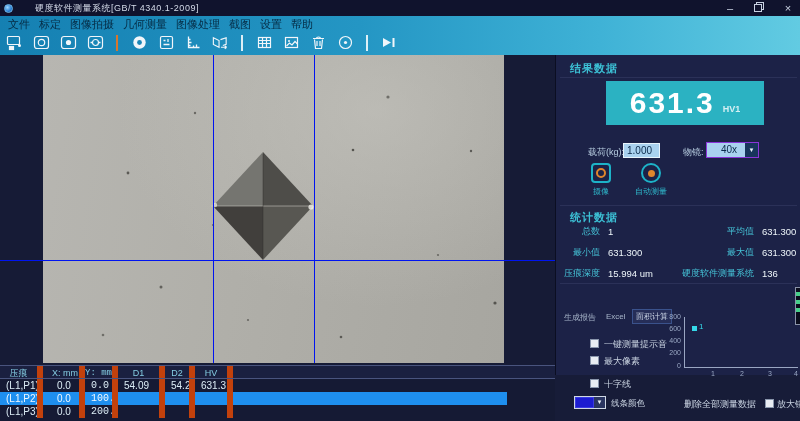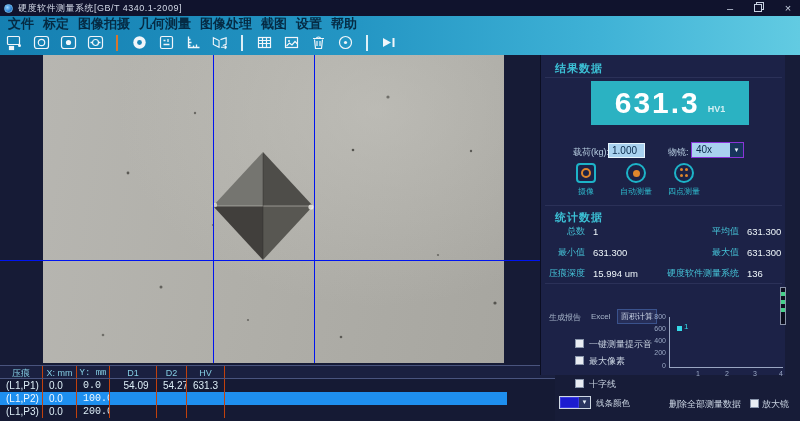--- a/index.html
+++ b/index.html
@@ -12,30 +12,30 @@
   
   .titlebar {
     position:absolute; left:0; top:0; width:800px; height:16px;
     background:#10132d; display:flex; align-items:center; padding-left:4px;
   }
   .app-icon {
     width:9px; height:9px; border-radius:50%;
     background:radial-gradient(circle at 35% 35%, #9fd8ff, #2a7fd4 60%, #0c3f86);
     border:1px solid #6fb7e8; margin-right:5px;
   }
-  .title-text { font-size:9px; color:#d4dae8; letter-spacing:.5px; }
+  .title-text { font-size:9px; color:#d4dae8; letter-spacing:.5px;margin-left:17px; }
   .win-controls { position:absolute; right:6px; top:0; height:16px; display:flex; align-items:center; gap:17px; }
   .win-btn { color:#c9d2e2; font-size:11px; line-height:16px; width:12px; text-align:center; cursor:default; }
   
   .band {
     position:absolute; left:0; top:16px; width:800px; height:39px;
     background:linear-gradient(90deg,#1580b2 0%, #2496c4 45%, #3fb2d6 75%, #62cbe2 100%);
   }
   .menubar { display:flex; gap:9px; padding:2px 0 0 8px; height:14px; align-items:center; }
-  .menu-item { font-size:13px; color:#052b44; font-weight:bold; }
+  .menu-item { font-size:11px; color:#052b44; font-weight:normal; }
   .toolbar { display:flex; align-items:center; height:25px; padding-left:5px; gap:9px; }
   .tb-icon { width:18px; height:18px; display:flex; align-items:center; justify-content:center; }
   .tb-sep { width:2px; height:16px; margin:0 3px; }
   .sep-orange { background:#d8762c; }
   .sep-light { background:rgba(255,255,255,.85); }
   
   .main-area { position:absolute; left:0; top:55px; width:555px; height:310px; background:#161b36; }
   .scope-img {
     position:absolute; left:43px; top:0; width:461px; height:308px;
     background:
@@ -45,46 +45,46 @@
   .vline { position:absolute; top:0; width:1px; height:308px; background:#0014f0; }
   .hline { position:absolute; left:0; top:205px; width:555px; height:1px; background:#0014f0; }
   
   .meas-table { position:absolute; left:0; top:365px; width:555px; height:56px; background:#151a34; font-size:10px; }
   .t-head {
     display:flex; height:14px; line-height:14px; color:#84cde2; font-size:9px;
     border-top:1px solid #49547e; border-bottom:1px solid #49547e; background:#1a2040;
   }
   .t-row { display:flex; height:13px; line-height:13px; color:#dcedf6; }
   .t-row.selected { background:#1e8fef; color:#f2f9ff; width:507px; }
-  .tc { border-right:1px solid #c2410c; padding-left:6px; overflow:hidden; white-space:nowrap; }
+  .tc { border-right:6px solid #c2410c; padding-left:6px; overflow:hidden; white-space:nowrap; }
   .t-head .tc { text-align:center; padding-left:0; }
-  .c1{width:43px;} .c2{width:34px;} .c3{width:33px;font-family:Liberation Mono, monospace;} .c4{width:47px;text-align:center;} .c5{width:30px;} .c6{width:38px;}
+  .c1{width:43px;} .c2{width:34px;margin-left:8px;} .c3{width:33px;font-family:Liberation Mono, monospace;} .c4{width:47px;} .c5{width:30px;} .c6{width:38px;}
   
   .panel {
-    position:absolute; left:540px; top:55px; width:245px; height:320px;
+    position:absolute; left:555px; top:55px; width:245px; height:320px;
     background:#1c2247; border-left:1px solid #0b0e22;
   }
   .sec-header { position:absolute; font-size:11px; font-weight:bold; color:#3cc0d5; letter-spacing:1px; }
   .divider { position:absolute; left:4px; width:237px; height:1px; background:#2b3158; }
   .big-box {
     position:absolute; left:50px; top:26px; width:158px; height:44px; background:#2bb2c2;
     display:flex; align-items:center; justify-content:center;
   }
   .big-val { font-size:30px; font-weight:bold; color:#fff; letter-spacing:2px; }
   .big-unit { font-size:9px; font-weight:bold; color:rgba(255,255,255,.8); margin-left:8px; margin-top:12px; }
   .fld-label { position:absolute; font-size:9px; color:#b9cfe2; }
   .load-input {
     position:absolute; left:67px; top:88px; width:37px; height:15px;
     background:#a9d2ef; border:1px solid #e8f4fc; color:#0a2a4a;
     font-size:10px; line-height:13px; padding-left:3px;
   }
   .obj-select {
     position:absolute; left:150px; top:87px; width:53px; height:16px;
     background:#a9d2ef; border:1px solid #8a35d8; color:#0a2a4a;
-    font-size:10px; line-height:14px; padding-left:4px;
+    font-size:10px; line-height:14px; padding-left:14px;
   }
   .obj-arrow {
     position:absolute; right:0; top:0; width:13px; height:14px; background:#17355c;
     color:#e8f2fa; font-size:6px; text-align:center; line-height:14px;
   }
   .mbtn { position:absolute; width:46px; text-align:center; }
   .mbtn-icon { width:20px; height:20px; margin:0 auto 3px auto; position:relative; }
   .mbtn-label { font-size:8px; color:#2fb9cc; white-space:nowrap; }
   .ring { position:absolute; inset:0; border:2px solid #1db3c8; border-radius:50%; }
   .ring.square { border-radius:4px; }
@@ -332,30 +332,20 @@
       </div>
       <div class="mbtn-label">自动测量</div>
     </div>
     <div class="mbtn" style="left:22px; top:108px">
       <div class="mbtn-icon">
         <span class="ring square"></span>
         <span class="dot" style="left:5px;top:5px;width:10px;height:10px;border:2px solid #e0862c"></span>
       </div>
       <div class="mbtn-label">摄像</div>
     </div>
-    <div class="mbtn" style="left:120px; top:108px">
-      <div class="mbtn-icon">
-        <span class="ring"></span>
-        <span class="dot" style="left:6px;top:5px;width:3px;height:3px;background:#e0862c"></span>
-        <span class="dot" style="left:11px;top:5px;width:3px;height:3px;background:#e0862c"></span>
-        <span class="dot" style="left:6px;top:11px;width:3px;height:3px;background:#e0862c"></span>
-        <span class="dot" style="left:11px;top:11px;width:3px;height:3px;background:#e0862c"></span>
-      </div>
-      <div class="mbtn-label">四点测量</div>
-    </div>
 
     <div class="divider" style="top:150px"></div>
     <div class="sec-header" style="left:14px; top:155px">统计数据</div>
 
     <div class="stats-grid">
       <span class="st-l">总数</span>
       <span class="st-v">1</span>
       <span class="st-l">平均值</span>
       <span class="st-v">631.300</span>
       <span class="st-l">最小值</span>

